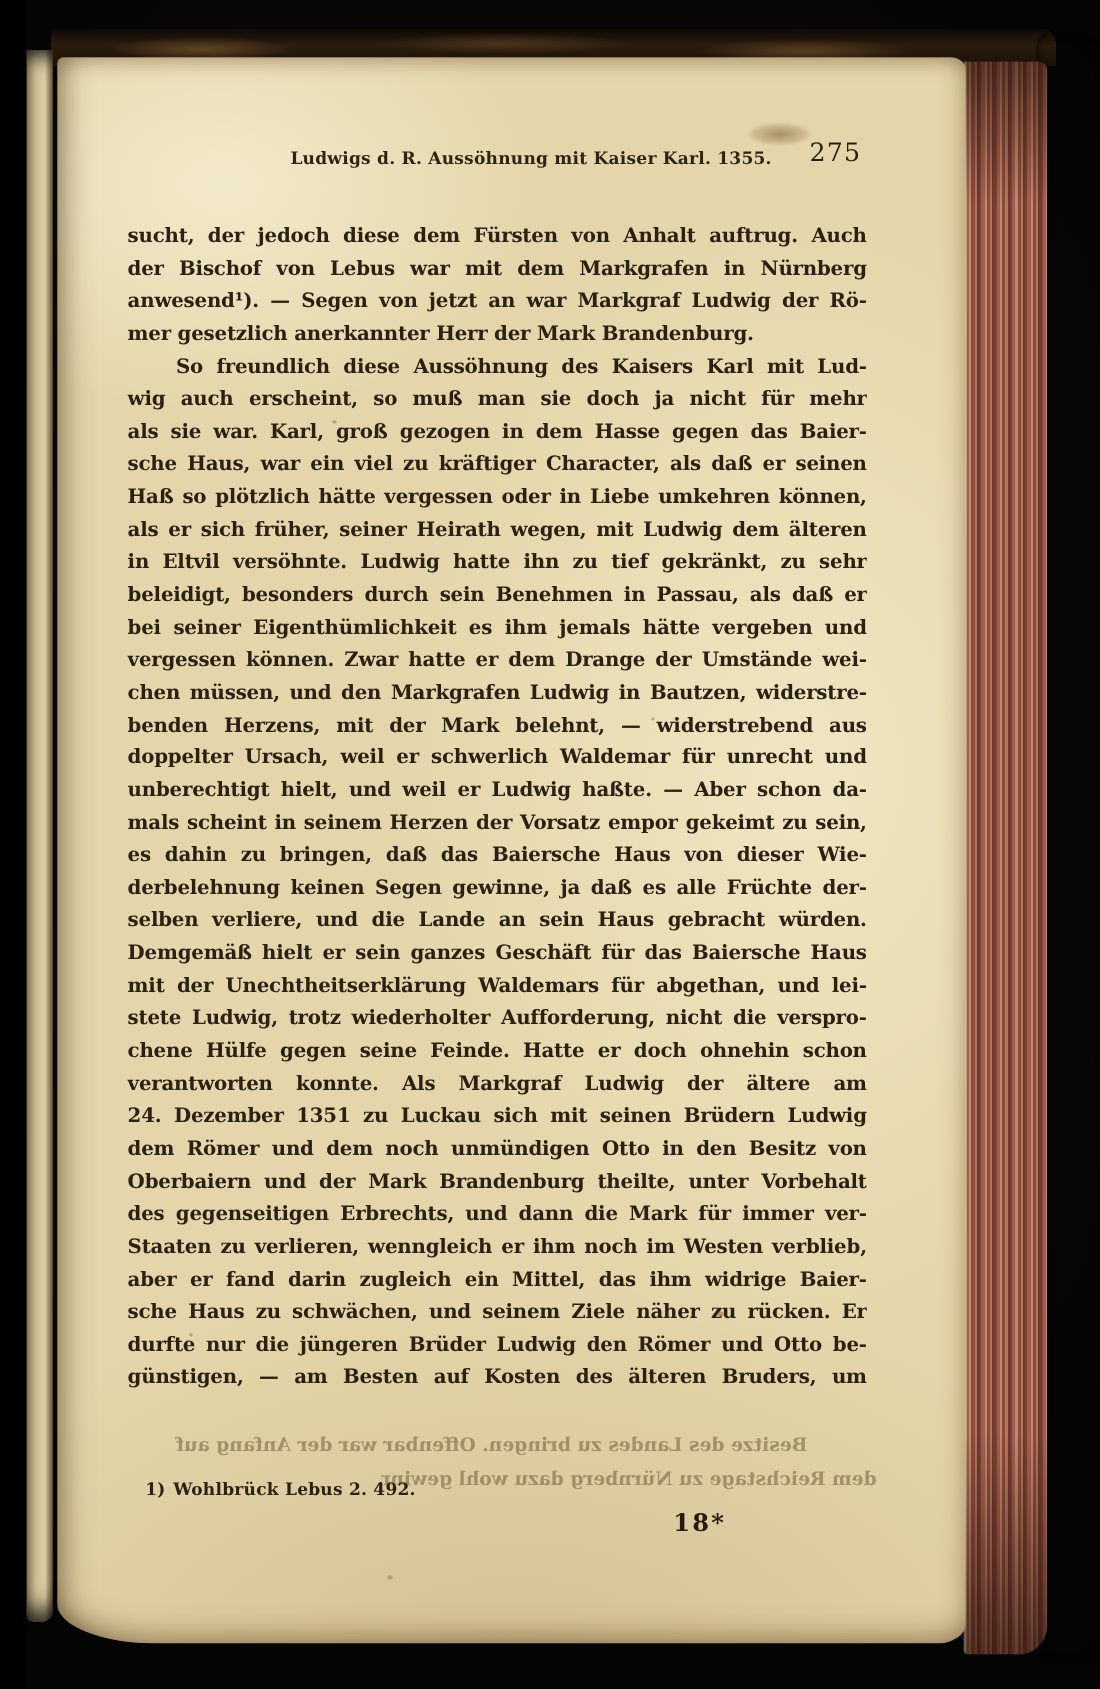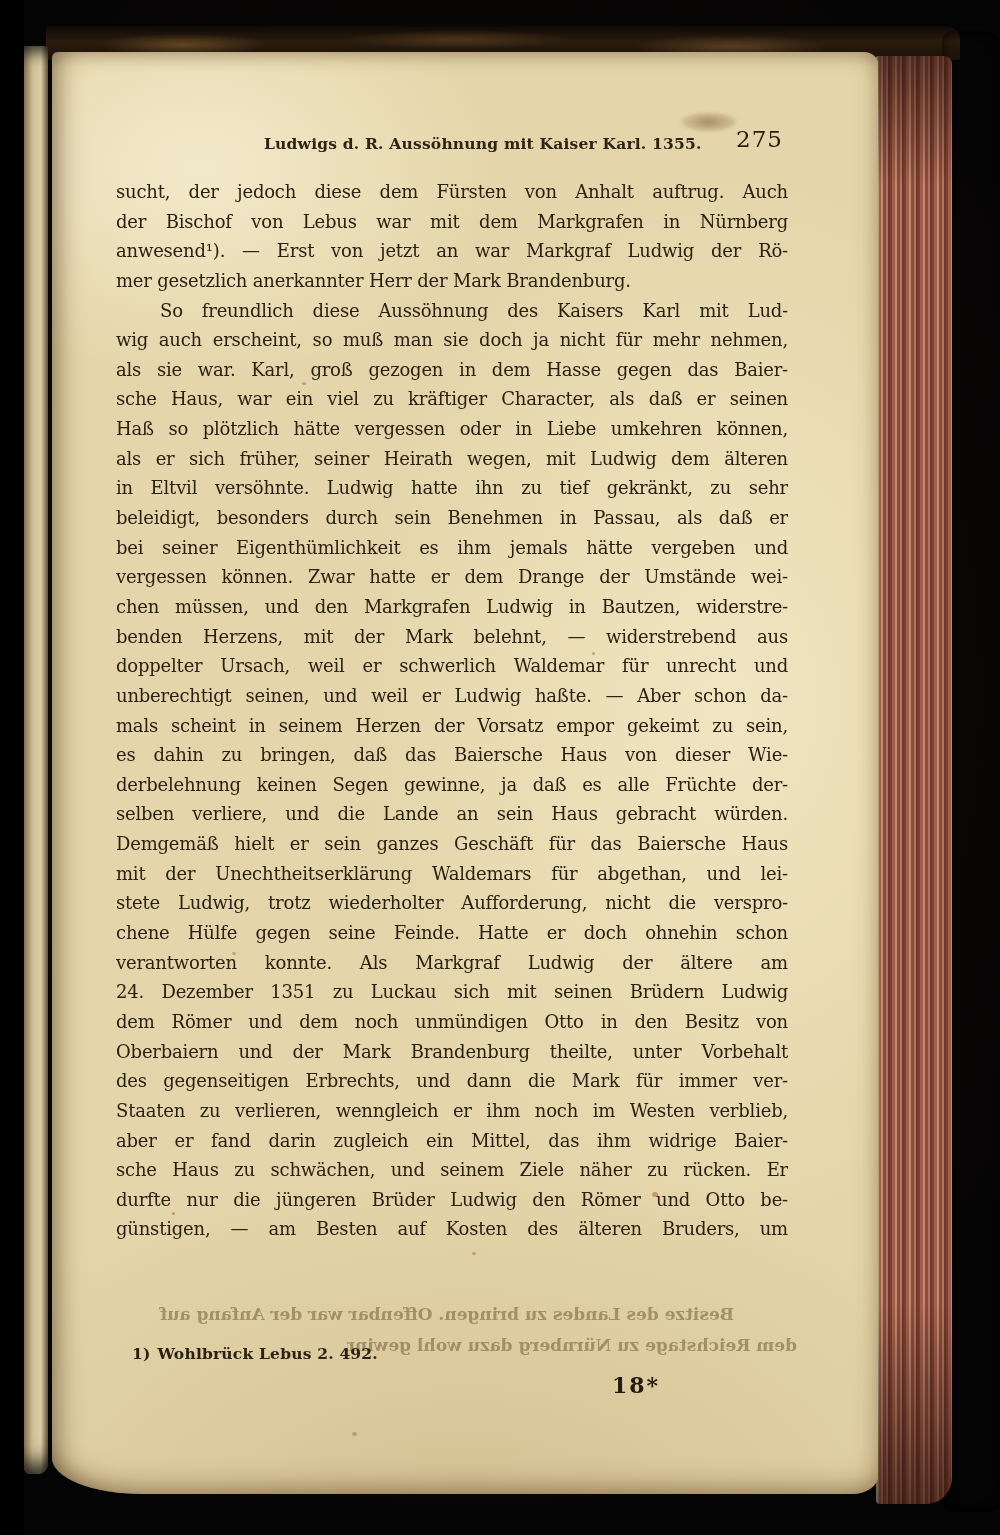--- a/index.html
+++ b/index.html
@@ -66,22 +66,22 @@
   
   .running-title{
     position:absolute;left:212px;top:82px;width:460px;
     font-size:15.5px;font-weight:700;color:#2e2414;letter-spacing:.2px;white-space:nowrap;
   }
   .page-number{
     position:absolute;left:684px;top:74px;
     font-size:23px;font-weight:400;color:#261d0f;letter-spacing:1px;
   }
   .textblock{
-    position:absolute;left:64px;top:125px;width:672px;
-    font-size:18px;font-weight:400;color:#2b2113;letter-spacing:-.2px;
+    position:absolute;left:64px;top:148px;width:672px;
+    font-size:18px;font-weight:700;color:#2b2113;letter-spacing:-.2px;
   }
   .line{height:29.65px;line-height:29.65px;text-align:justify;overflow:hidden;white-space:normal;}
   .line::after{content:"";display:inline-block;width:100%;height:0;}
   .line.nojust{text-align:left;}
   .line.nojust::after{content:none;}
   .line.indent{text-indent:44px;}
   .footnote{
     position:absolute;left:80px;top:1292px;
     font-size:15.5px;font-weight:700;color:#2b2113;letter-spacing:.2px;white-space:nowrap;
   }
@@ -125,36 +125,36 @@
 
   <div class="page">
 
     <div class="running-title">Ludwigs d. R. Aussöhnung mit Kaiser Karl. 1355.</div>
 
     <div class="page-number">275</div>
 
     <div class="textblock" id="bodyLines">
         <div class="line">sucht, der jedoch diese dem Fürsten von Anhalt auftrug. Auch</div>
         <div class="line">der Bischof von Lebus war mit dem Markgrafen in Nürnberg</div>
-        <div class="line">anwesend¹). — Erst von jetzt an war Markgraf Ludwig der Rö-</div>
+        <div class="line">anwesend¹). — Segen von jetzt an war Markgraf Ludwig der Rö-</div>
         <div class="line nojust">mer gesetzlich anerkannter Herr der Mark Brandenburg.</div>
         <div class="line indent">So freundlich diese Aussöhnung des Kaisers Karl mit Lud-</div>
         <div class="line">wig auch erscheint, so muß man sie doch ja nicht für mehr nehmen,</div>
         <div class="line">als sie war.  Karl, groß gezogen in dem Hasse gegen das Baier-</div>
         <div class="line">sche Haus, war ein viel zu kräftiger Character, als daß er seinen</div>
         <div class="line">Haß so plötzlich hätte vergessen oder in Liebe umkehren können,</div>
         <div class="line">als er sich früher, seiner Heirath wegen, mit Ludwig dem älteren</div>
         <div class="line">in Eltvil versöhnte.  Ludwig hatte ihn zu tief gekränkt, zu sehr</div>
         <div class="line">beleidigt, besonders durch sein Benehmen in Passau, als daß er</div>
         <div class="line">bei seiner Eigenthümlichkeit es ihm jemals hätte vergeben und</div>
         <div class="line">vergessen können.  Zwar hatte er dem Drange der Umstände wei-</div>
         <div class="line">chen müssen, und den Markgrafen Ludwig in Bautzen, widerstre-</div>
         <div class="line">benden Herzens, mit der Mark belehnt, — widerstrebend aus</div>
         <div class="line">doppelter Ursach, weil er schwerlich Waldemar für unrecht und</div>
-        <div class="line">unberechtigt seinen, und weil er Ludwig haßte. — Aber schon da-</div>
+        <div class="line">unberechtigt hielt, und weil er Ludwig haßte. — Aber schon da-</div>
         <div class="line">mals scheint in seinem Herzen der Vorsatz empor gekeimt zu sein,</div>
         <div class="line">es dahin zu bringen, daß das Baiersche Haus von dieser Wie-</div>
         <div class="line">derbelehnung keinen Segen gewinne, ja daß es alle Früchte der-</div>
         <div class="line">selben verliere, und die Lande an sein Haus gebracht würden.</div>
         <div class="line">Demgemäß hielt er sein ganzes Geschäft für das Baiersche Haus</div>
         <div class="line">mit der Unechtheitserklärung Waldemars für abgethan, und lei-</div>
         <div class="line">stete Ludwig, trotz wiederholter Aufforderung, nicht die verspro-</div>
         <div class="line">chene Hülfe gegen seine Feinde.  Hatte er doch ohnehin schon</div>
         <div class="line">verantworten konnte.  Als Markgraf Ludwig der ältere am</div>
         <div class="line">24. Dezember 1351 zu Luckau sich mit seinen Brüdern Ludwig</div>

